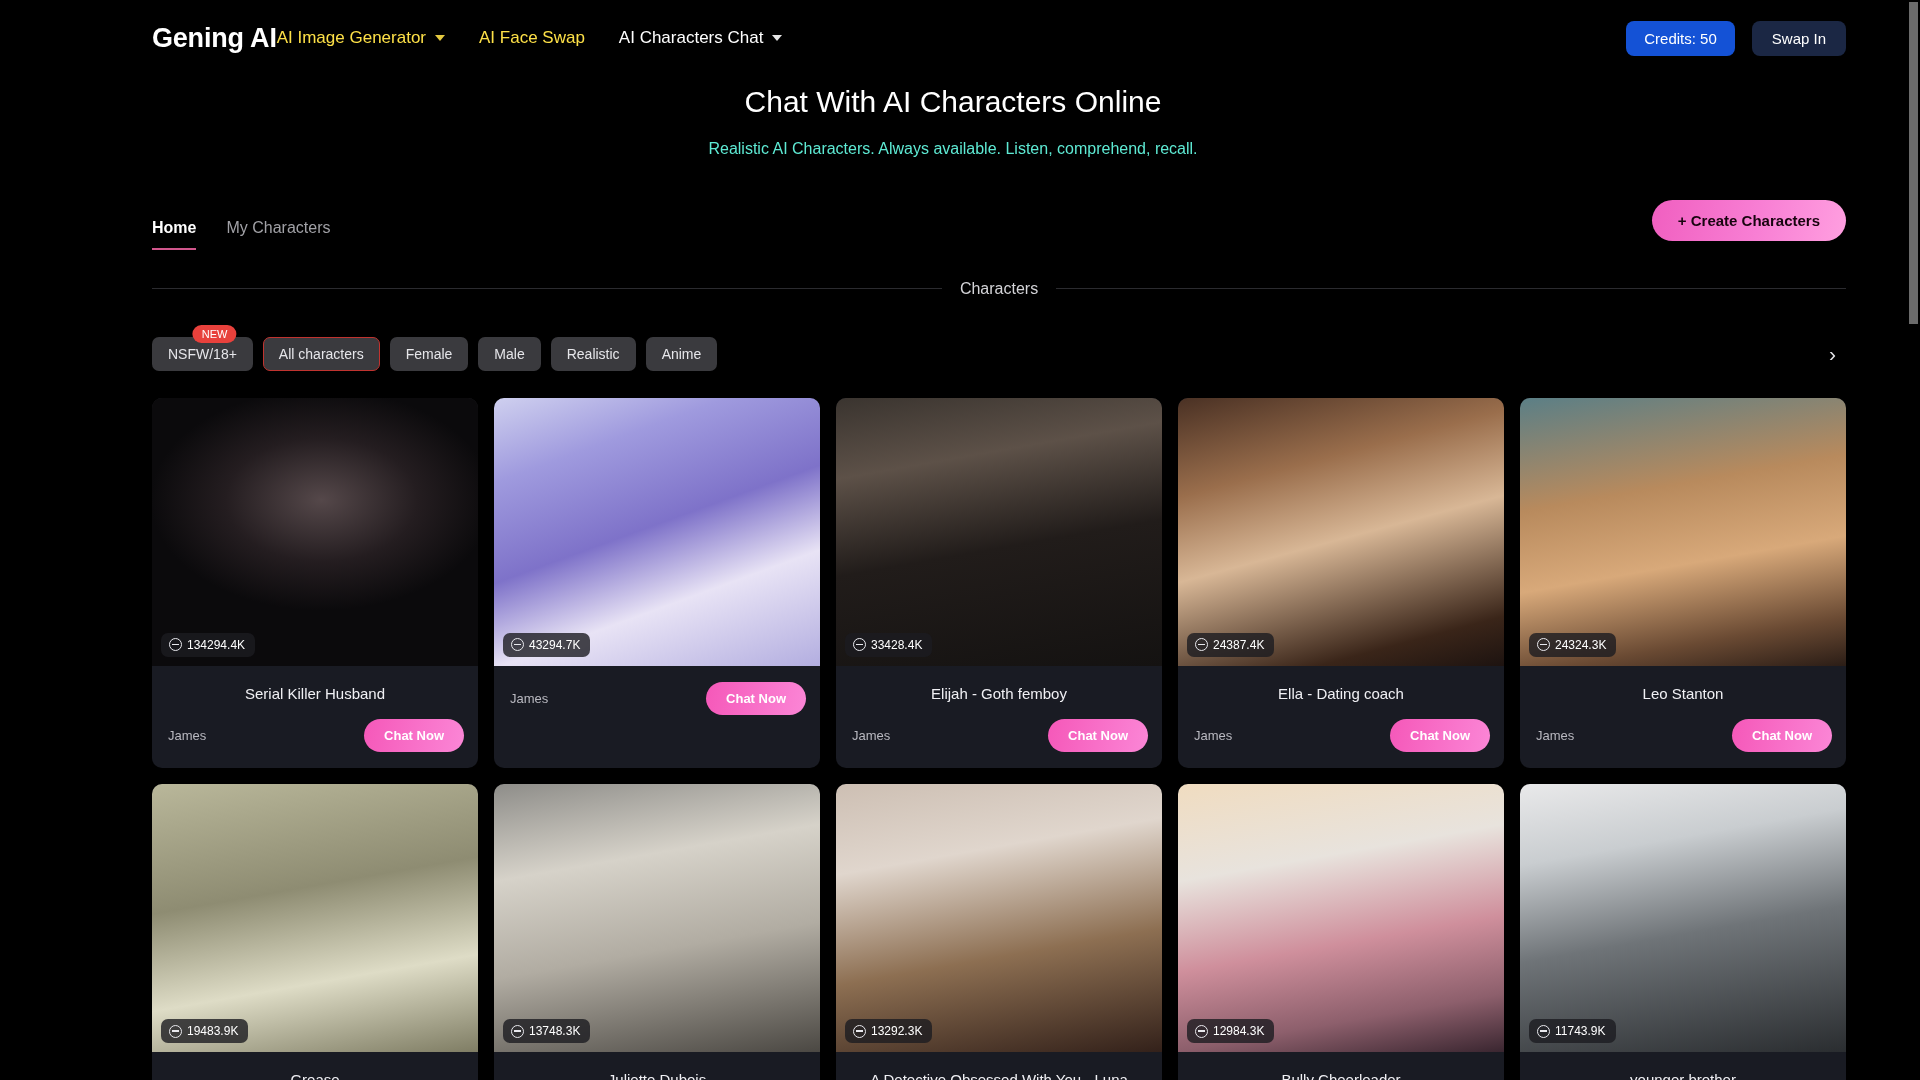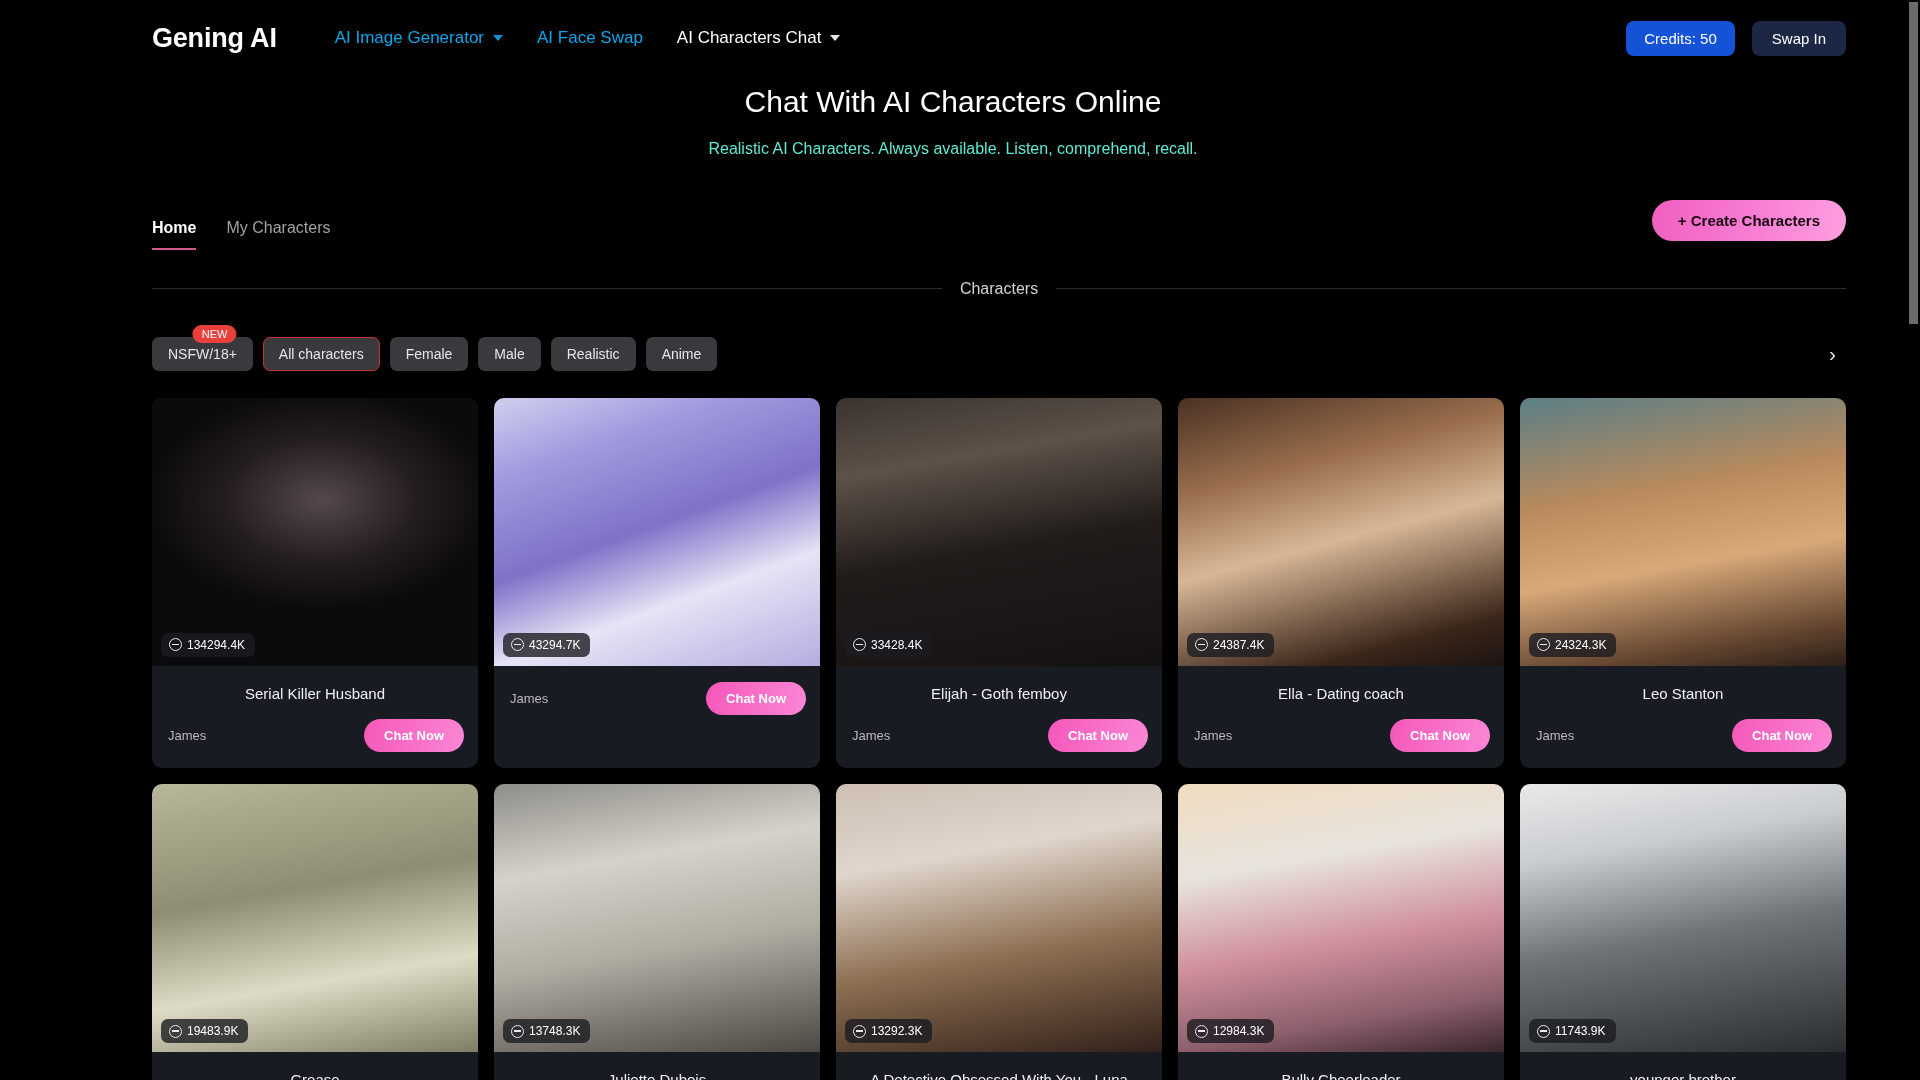--- a/index.html
+++ b/index.html
@@ -24,25 +24,25 @@
   
   .page { width: 1906px; height: 1080px; position: relative; }
 
   
   .navbar {
     height: 76px; display: flex; align-items: center;
     padding: 0 60px 0 152px;
   }
   .brand {
     font-size: 27px; font-weight: bold; color: #ffffff;
-    letter-spacing: -0.2px; margin-right: 58px; white-space: nowrap;
+    letter-spacing: -0.2px; white-space: nowrap;
   }
   .nav-links { display: flex; align-items: center; gap: 34px; }
   .nav-link {
-    font-size: 17px; color: #0ea5e9; display: flex; align-items: center;
+    font-size: 17px; color: #fde047; display: flex; align-items: center;
     gap: 9px; white-space: nowrap; cursor: pointer;
   }
   .nav-link.active { color: #ffffff; }
   .chev-down {
     width: 0; height: 0; border-left: 5px solid transparent;
     border-right: 5px solid transparent; border-top: 6px solid currentColor;
     opacity: .9; display: inline-block;
   }
   .nav-right { margin-left: auto; display: flex; align-items: center; gap: 17px; }
   .btn-credits {

